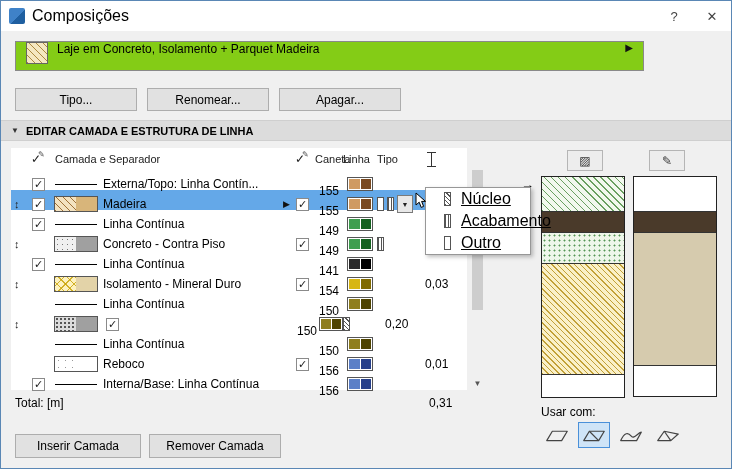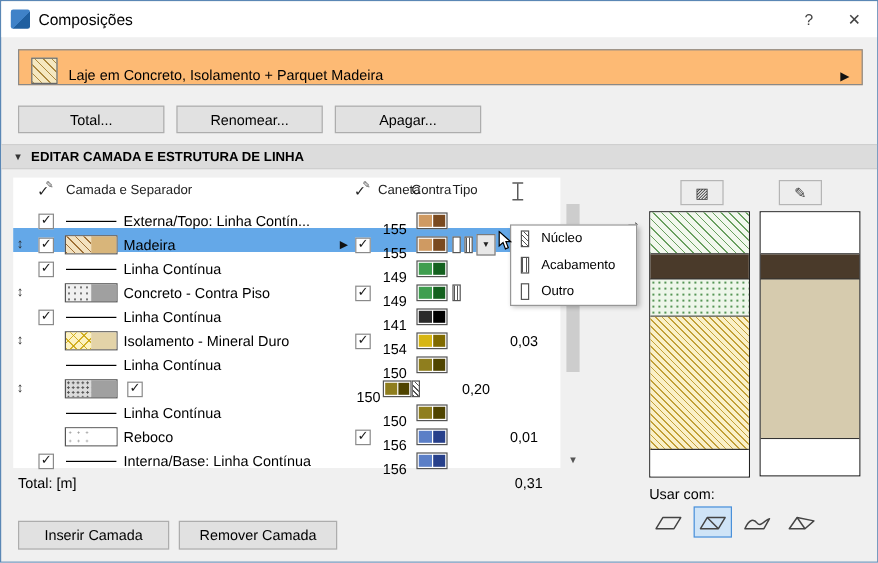--- a/index.html
+++ b/index.html
@@ -1,24 +1,24 @@
 <!DOCTYPE html>
 <html><head>
 <meta charset="utf-8">
 <style>
   html,body{margin:0;padding:0;background:#fff;font-family:"Liberation Sans",sans-serif;}
   .dialog{position:relative;width:732px;height:469px;background:#f0f0f0;border:1px solid #5a87b5;box-sizing:border-box;font-size:12px;color:#000;overflow:hidden;}
   
   .titlebar{position:absolute;left:0;top:0;right:0;height:30px;background:#fff;display:flex;align-items:center;}
   .app-icon{width:16px;height:16px;margin-left:8px;background:linear-gradient(135deg,#3f82c8 0 55%,#1f5fa0 55%);border-radius:2px;}
-  .title{margin-left:7px;font-size:13px;}
+  .title{margin-left:7px;font-size:16px;}
   .tb-btn{width:38px;height:30px;display:flex;align-items:center;justify-content:center;color:#444;font-size:13px;}
   .tb-right{margin-left:auto;display:flex;}
   
-  .selector{position:absolute;left:14px;top:40px;width:704px;height:30px;background:#fdba74;border:1px solid #898989;box-sizing:border-box;display:flex;align-items:flex-end;padding:0 10px;gap:9px;}
+  .selector{position:absolute;left:14px;top:40px;width:629px;height:30px;background:#84cc16;border:1px solid #898989;box-sizing:border-box;display:flex;align-items:flex-start;padding:0 10px;gap:9px;}
   .thumb{width:22px;height:22px;border:1px solid #666;box-sizing:border-box;background-color:#f5e8c0;background-image:repeating-linear-gradient(45deg,rgba(160,120,40,.85) 0 1px,transparent 1px 5px);}
   .sel-arrow{margin-left:auto;font-size:10px;color:#111;}
   
   .btn{position:absolute;height:23px;background:#e1e1e1;border:1px solid #adadad;box-sizing:border-box;display:flex;align-items:center;justify-content:center;font-size:12px;}
   #btn-novo{left:14px;top:87px;width:122px;}
   #btn-renomear{left:146px;top:87px;width:122px;}
   #btn-apagar{left:278px;top:87px;width:122px;}
   #btn-inserir{left:14px;top:433px;width:126px;height:24px;}
   #btn-remover{left:148px;top:433px;width:132px;height:24px;}
   
@@ -58,21 +58,21 @@
   .cpic .ck{position:absolute;left:0;top:0;font-size:12px;}
   .cpic .pn{position:absolute;left:7px;top:-2px;font-size:8px;color:#555;}
   .thick-ic{width:9px;height:13px;border-top:1px solid #333;border-bottom:1px solid #333;position:relative;margin-left:10px;}
   .thick-ic::before{content:"";position:absolute;left:4px;top:0;bottom:0;width:1px;background:#333;}
   
   .vscroll{position:absolute;left:470px;top:147px;width:13px;height:242px;background:#f0f0f0;}
   .vthumb{position:absolute;left:1px;right:1px;top:22px;height:140px;background:#cdcdcd;}
   .vdown{position:absolute;left:0;right:0;bottom:0;height:14px;display:flex;align-items:center;justify-content:center;font-size:8px;color:#555;}
   
   .popup{position:absolute;left:424px;top:186px;width:104px;background:#fff;border:1px solid #979797;box-shadow:2px 2px 4px rgba(0,0,0,.25);z-index:5;}
-  .pop-item{display:flex;align-items:center;gap:7px;height:22px;padding:0 8px;font-size:11px;}
+  .pop-item{display:flex;align-items:center;gap:7px;height:22px;padding:0 18px;font-size:16px;text-decoration:underline;}
   .cursor{position:absolute;left:414px;top:191px;z-index:8;}
   
   .total-label{position:absolute;left:14px;top:395px;font-size:12px;}
   .total-value{position:absolute;left:428px;top:395px;font-size:12px;}
   
   .pv-toolbtn{position:absolute;top:149px;width:36px;height:21px;background:#ededed;border:1px solid #b5b5b5;box-sizing:border-box;display:flex;align-items:center;justify-content:center;font-size:12px;color:#333;}
   #pv-b1{left:566px;}
   #pv-b2{left:648px;}
   .insert-marker{position:absolute;left:520px;top:176px;font-size:13px;color:#111;}
   .pvwrap{position:absolute;left:540px;top:175px;width:178px;height:224px;}
@@ -105,21 +105,21 @@
       <div class="tb-btn">✕</div>
     </div>
   </div>
 
   <div class="selector">
     <div class="thumb"></div>
     <span>Laje em Concreto, Isolamento + Parquet Madeira</span>
     <span class="sel-arrow">▶</span>
   </div>
 
-  <div class="btn" id="btn-novo">Total...</div>
+  <div class="btn" id="btn-novo">Tipo...</div>
   <div class="btn" id="btn-apagar">Apagar...</div>
   <div class="btn" id="btn-renomear">Renomear...</div>
 
   <div class="section">
     <span class="sec-arrow">▼</span>
     <span>EDITAR CAMADA E ESTRUTURA DE LINHA</span>
   </div>
 
   <div class="table">
     <div class="thead">
@@ -131,21 +131,21 @@
         </span>
       </div>
       <div class="cell" style="grid-column:3/5;padding-left:4px;">Camada e Separador</div>
       <div class="cell">
         <span class="cpic">
           <span class="ck">✓</span>
             <span class="pn">✎</span>
         </span>
       </div>
       <div class="cell">Caneta</div>
-      <div class="cell">Contra</div>
+      <div class="cell">Linha</div>
       <div class="cell">Tipo</div>
       <div class="cell">
           <span class="thick-ic"></span>
         </div>
     </div>
     <div id="rows">
         <div class="trow">
           <div class="cell"></div>
           <div class="cell">
             <div class="cb checked">✓</div>

